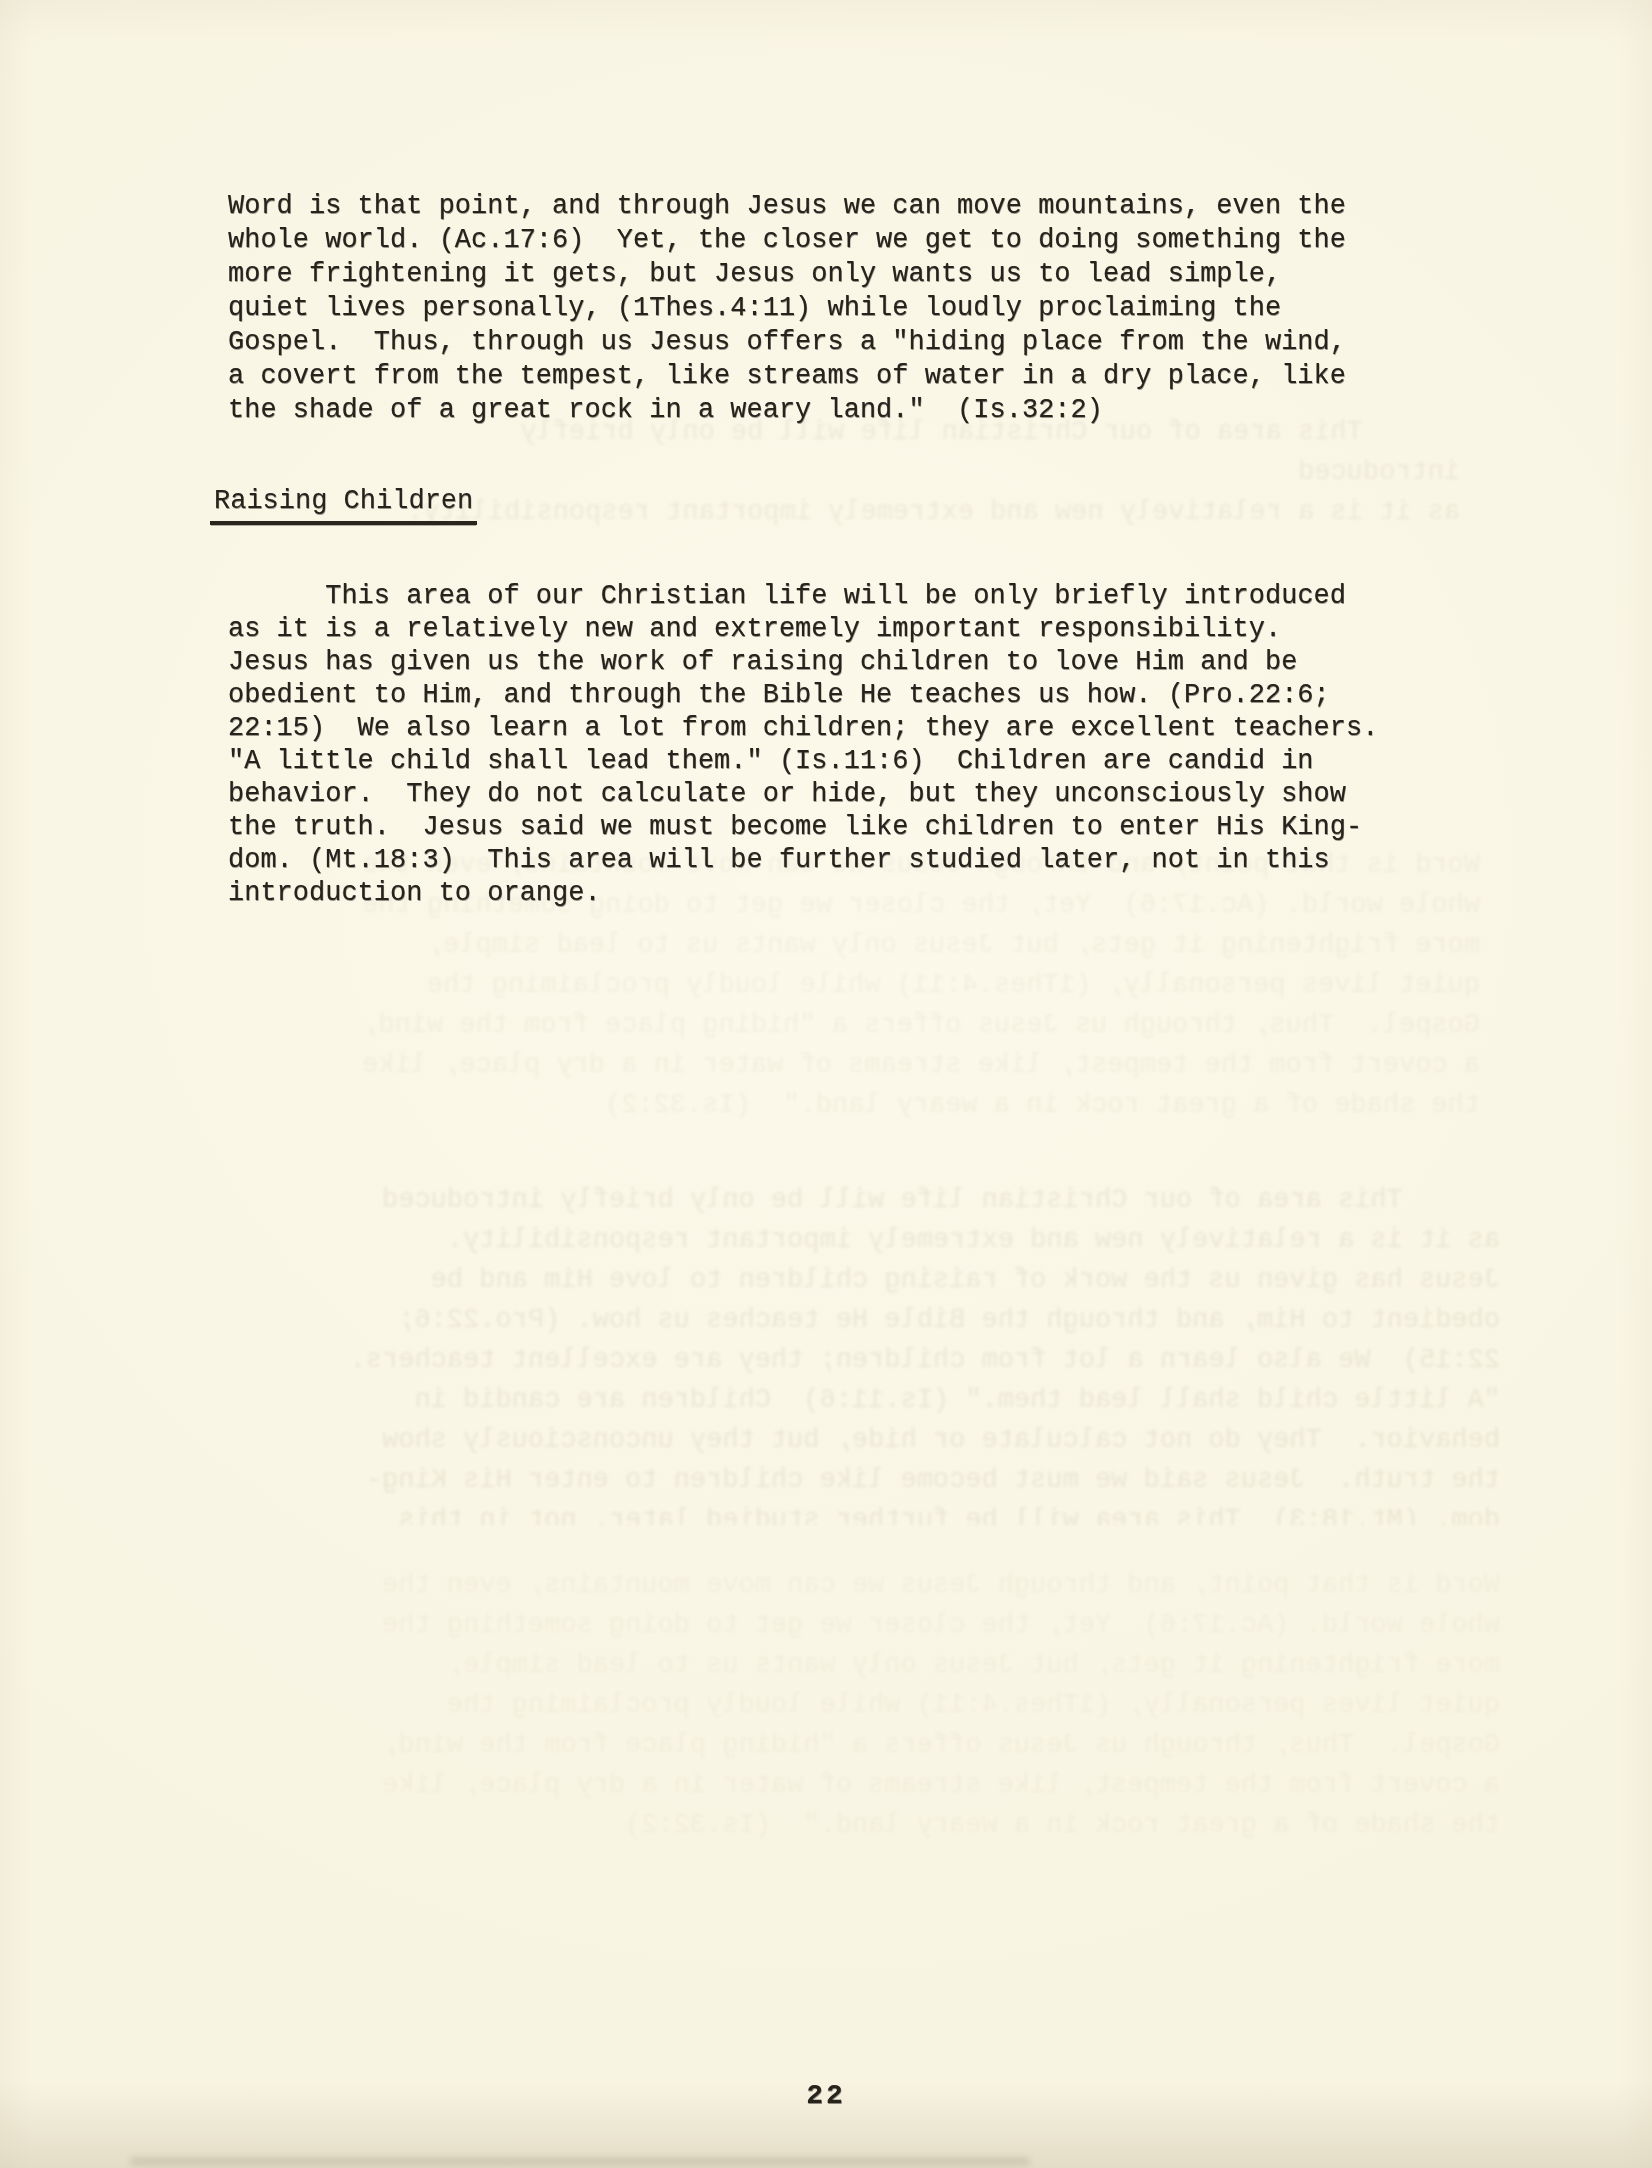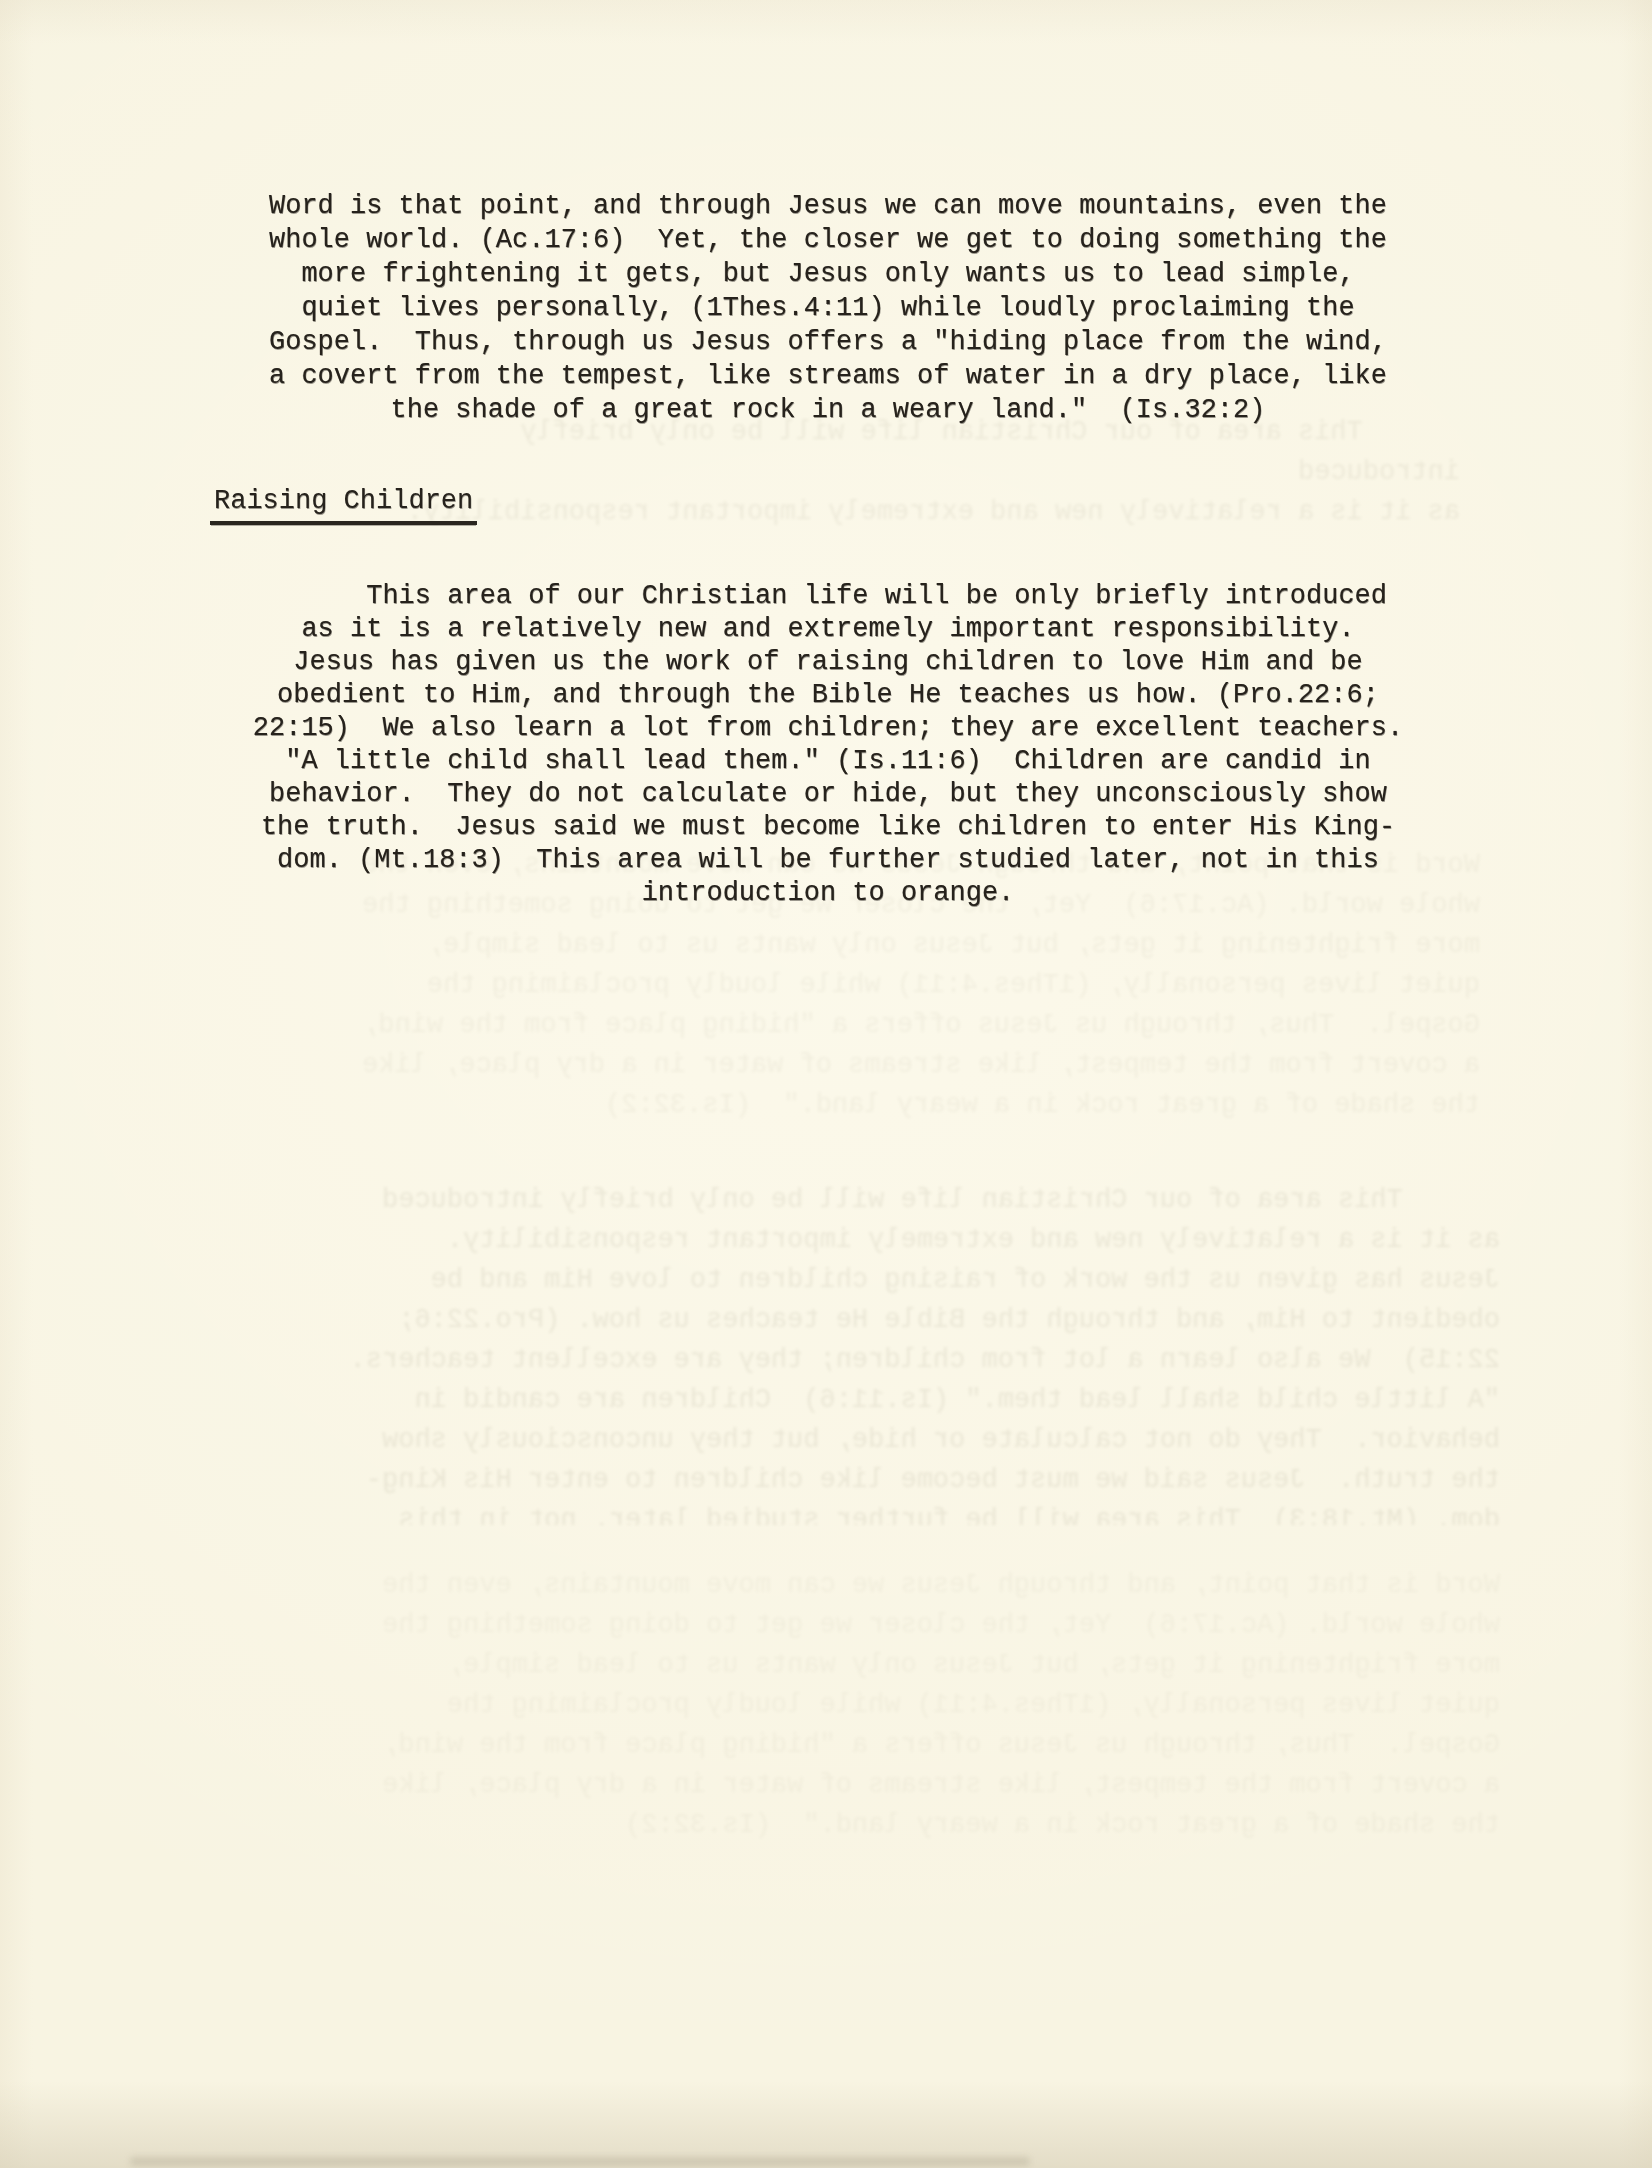--- a/index.html
+++ b/index.html
@@ -25,21 +25,20 @@
   }
   .para {
     position: absolute;
     left: 228px;
     width: 1200px;
     font-size: 27px;
     line-height: 34px;
     white-space: pre-wrap;
     letter-spacing: 0px;
     text-shadow: 0.5px 0.5px 0 rgba(38,34,28,0.45), -0.3px 0 0 rgba(38,34,28,0.25);
-    text-align: center;
   }
   .para1 { top: 189px; }
   .para2 { top: 580px; line-height: 33px; }
   .heading-row {
     position: absolute;
     left: 228px;
     top: 484px;
     width: 1190px;
     text-align: left;
   }
@@ -148,15 +147,16 @@
 as it is a relatively new and extremely important responsibility.
 Jesus has given us the work of raising children to love Him and be
 obedient to Him, and through the Bible He teaches us how. (Pro.22:6;
 22:15)  We also learn a lot from children; they are excellent teachers.
 "A little child shall lead them." (Is.11:6)  Children are candid in
 behavior.  They do not calculate or hide, but they unconsciously show
 the truth.  Jesus said we must become like children to enter His King-
 dom. (Mt.18:3)  This area will be further studied later, not in this
 introduction to orange.</div>
 
+  <div class="pagenum">22</div>
 
   <div class="bottom-shade"></div>
 </div>
 
 </body></html>

